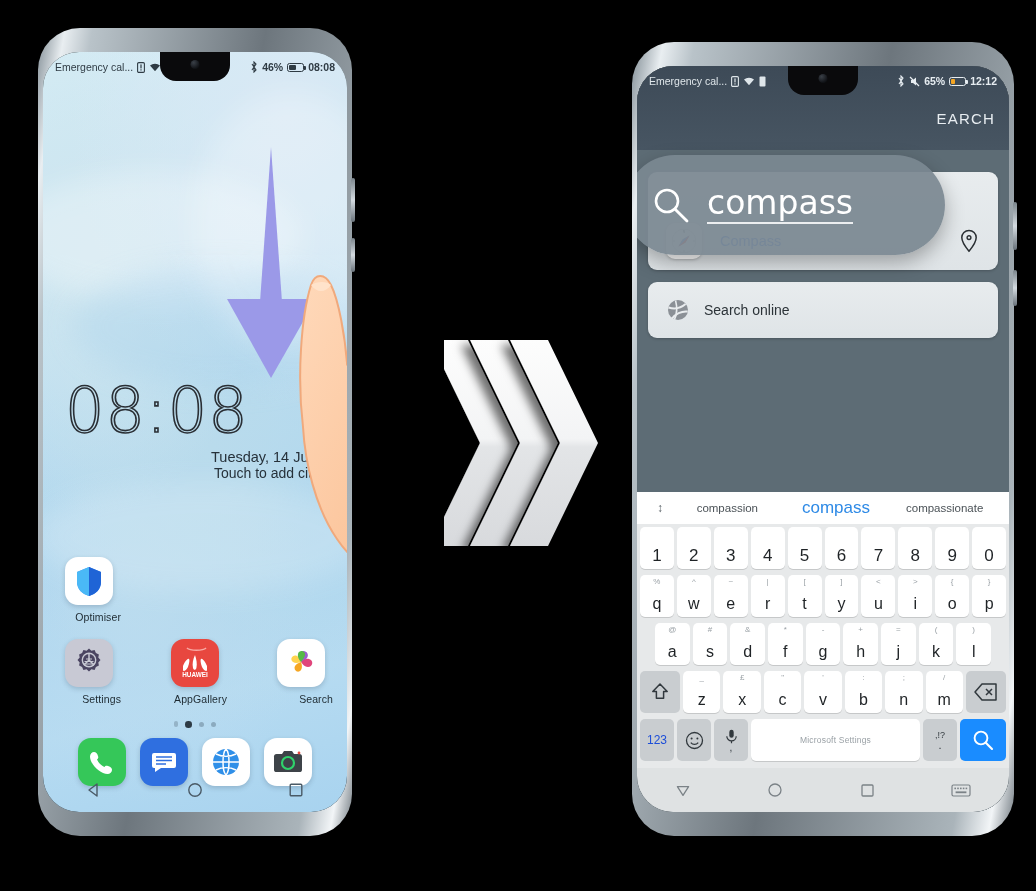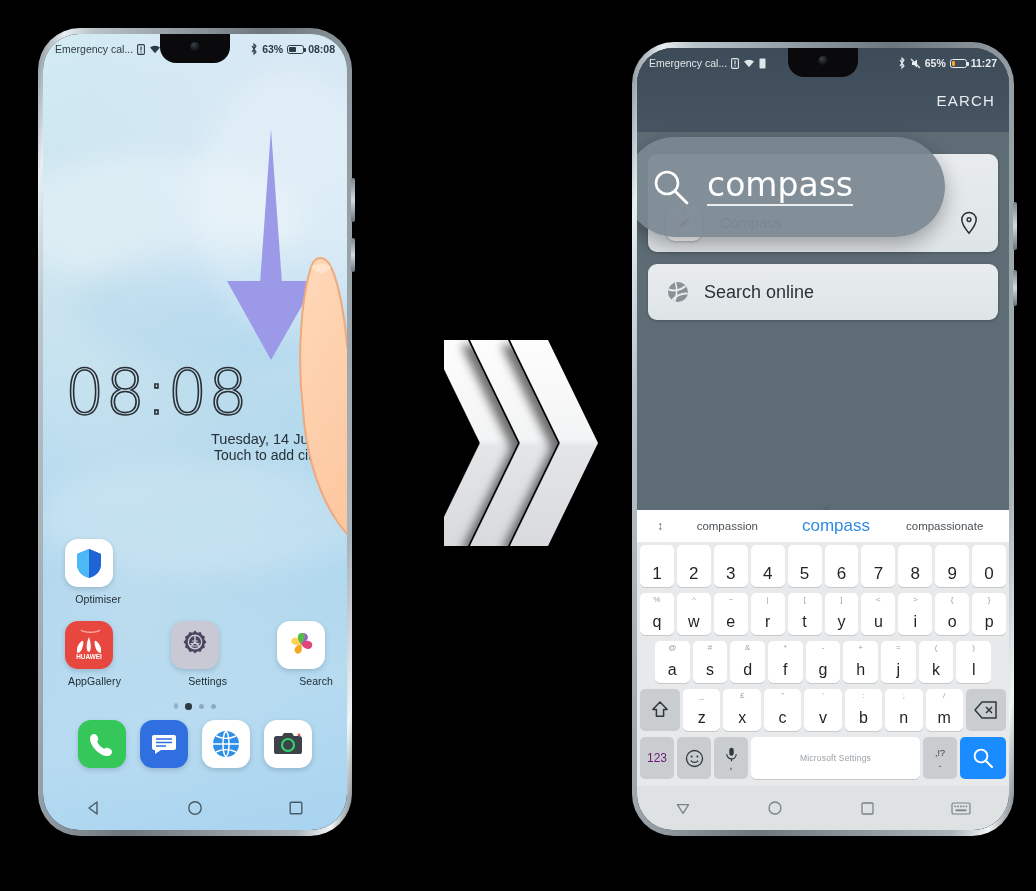--- a/index.html
+++ b/index.html
@@ -9,21 +9,21 @@
     font-family:"Liberation Sans", sans-serif;
     overflow:hidden;
     position:relative;
   }
 
   
   .phone {
     position:absolute;
     border-radius:42px;
     background:linear-gradient(100deg,#7e8a92 0%,#e9eef1 6%,#b9c3c9 12%,#6d767d 50%,#aab4ba 88%,#f2f5f7 95%,#6a737a 100%);
-    padding:6px 5px;
+    padding:24px 5px;
     box-shadow:0 4px 18px rgba(0,0,0,.55);
   }
   .phone-inner {
     position:relative;
     width:100%; height:100%;
     border-radius:36px;
     overflow:hidden;
     background:#000;
   }
   .screen { position:absolute; inset:0; overflow:hidden; }
@@ -133,21 +133,21 @@
   }
   .rcard{
     position:absolute;left:11px;right:11px;
     background:linear-gradient(180deg,#e8ecee,#dfe4e7);
     border-radius:9px;box-shadow:0 1px 3px rgba(0,0,0,.22);
   }
   #card-result{top:106px;height:98px;}
   #card-online{top:216px;height:56px;display:flex;align-items:center;padding:0 18px;gap:14px;}
   .res-row{position:absolute;left:0;right:0;bottom:0;height:58px;display:flex;align-items:center;padding:0 18px;gap:18px;}
   .res-name{color:#3b7def;font-size:14.5px;flex:1;}
-  .online-txt{color:#2c3338;font-size:18px;}
+  .online-txt{color:#2c3338;font-size:14px;}
 
   .rbody{position:absolute;left:0;right:0;top:280px;bottom:0;background:#5d6c75;}
   .watermark{position:absolute;left:50%;top:166px;transform:translateX(-50%);opacity:.10;}
 
   
   .search-pill{
     position:absolute;left:-12px;top:89px;width:320px;height:100px;
     background:rgba(123,136,145,.93);
     border-radius:50px;
     display:flex;align-items:center;gap:16px;padding:0 26px;
@@ -212,21 +212,21 @@
             <rect x="3.4" y="7.3" width="1.2" height="1.2" fill="#2f3b44"></rect>
           </svg>
           <svg width="12" height="10" viewBox="0 0 12 10">
             <path d="M6 9.2 1 3.6A7.4 7.4 0 0 1 11 3.6Z" fill="#2f3b44"></path>
           </svg>
         </div>
         <div class="sb-right">
           <svg width="8" height="12" viewBox="0 0 8 12">
             <path d="M2 3 6 9 4 11V1l2 2L2 9" fill="none" stroke="#2f3b44" stroke-width="1.1"></path>
           </svg>
-          <span>63%</span>
+          <span>46%</span>
           <span class="batt">
               <span style="width:7px;"></span>
             </span>
           <span>08:08</span>
         </div>
       </div>
 
       <div class="arrow-down">
         <svg width="105" height="232" viewBox="0 0 105 232">
           <polygon points="52,0 63,155 41,155" fill="#9b99e8"></polygon>
@@ -267,41 +267,41 @@
                 <path d="M15 2 27 7v10c0 7-5 12-12 14Z" fill="#1f64d6"></path>
                 <path d="M15 2 3 7v10c0 7 5 12 12 14Z" fill="#4fc3f7" opacity=".85"></path>
               </svg>
             </div>
             <div class="app-lbl">Optimiser</div>
           </div>
         </div>
 
         <div class="app-row">
           <div class="app">
-            <div class="app-ico" style="background:#e8473f;">
-              <svg width="38" height="34" viewBox="0 0 38 34">
-                <path d="M11 2c3 3 16 3 19 0" fill="none" stroke="#f8a9a3" stroke-width="1.6"></path>
-                <path d="M7 20c2-5 5-8 6-7s0 5-1 8c-2 4-5 5-5 3Zm24 0c-2-5-5-8-6-7s0 5 1 8c2 4 5 5 5 3ZM19 9c-2 4-3 9-2 13 .6 2.4 2.8 2.4 3.4 0 1-4 0-9-1.4-13Z" fill="#fff"></path>
-                <text x="19" y="31" font-size="6.4" fill="#fff" text-anchor="middle" font-family="Liberation Sans, sans-serif" font-weight="bold">HUAWEI</text>
-              </svg>
-            </div>
-            <div class="app-lbl">AppGallery</div>
-          </div>
-          <div class="app">
             <div class="app-ico" style="background:#c8c9d4;">
               <svg width="34" height="34" viewBox="0 0 34 34">
                 <path d="M17 2.5l2.4 2.2 3.2-.6 1.3 3 3 1.3-.6 3.2 2.2 2.4-2.2 2.4.6 3.2-3 1.3-1.3 3-3.2-.6L17 25.5l-2.4-2.2-3.2.6-1.3-3-3-1.3.6-3.2L5.5 14l2.2-2.4-.6-3.2 3-1.3 1.3-3 3.2.6Z" fill="#4a4461"></path>
                 <circle cx="17" cy="14" r="7.4" fill="#c8c9d4"></circle>
                 <circle cx="17" cy="14" r="6" fill="#4a4461"></circle>
                 <path d="M11.5 18h11M12.5 15.5h9M14 13h6" stroke="#c8c9d4" stroke-width="1.2"></path>
                 <path d="M17 7.5V14l-5 5" stroke="#c8c9d4" stroke-width="1.5" fill="none"></path>
                 <path d="M17 14l5 5" stroke="#c8c9d4" stroke-width="1.5" fill="none"></path>
               </svg>
             </div>
             <div class="app-lbl">Settings</div>
+          </div>
+          <div class="app">
+            <div class="app-ico" style="background:#e8473f;">
+              <svg width="38" height="34" viewBox="0 0 38 34">
+                <path d="M11 2c3 3 16 3 19 0" fill="none" stroke="#f8a9a3" stroke-width="1.6"></path>
+                <path d="M7 20c2-5 5-8 6-7s0 5-1 8c-2 4-5 5-5 3Zm24 0c-2-5-5-8-6-7s0 5 1 8c2 4 5 5 5 3ZM19 9c-2 4-3 9-2 13 .6 2.4 2.8 2.4 3.4 0 1-4 0-9-1.4-13Z" fill="#fff"></path>
+                <text x="19" y="31" font-size="6.4" fill="#fff" text-anchor="middle" font-family="Liberation Sans, sans-serif" font-weight="bold">HUAWEI</text>
+              </svg>
+            </div>
+            <div class="app-lbl">AppGallery</div>
           </div>
           <div class="app">
             <div class="app-ico" style="background:#fff;">
               <svg width="34" height="34" viewBox="0 0 34 34">
                 <path d="M17 6c4-3 9 2 6 6-2 3-6 4-6 4s0-7 0-10Z" fill="#9c5fd0"></path>
                 <path d="M17 16s4-4 8-3c5 1 4 8-1 8-4 0-7-5-7-5Z" fill="#e0457b"></path>
                 <path d="M17 16s2 5 0 8c-3 4-8 0-6-4 2-3 6-4 6-4Z" fill="#f5a623"></path>
                 <path d="M17 16s-5 2-8 0c-4-3 0-8 4-6 3 2 4 6 4 6Z" fill="#ffd34e"></path>
                 <path d="M17 16s-4-4-3-8c1-5 8-3 7 1-1 4-4 7-4 7Z" fill="#57b947"></path>
               </svg>
@@ -423,21 +423,21 @@
             <path d="M2 3 6 9 4 11V1l2 2L2 9" fill="none" stroke="#e7edf1" stroke-width="1.1"></path>
           </svg>
           <svg width="11" height="11" viewBox="0 0 11 11">
             <path d="M2 4h2l3-2.4v7.8L4 7H2Z" fill="#e7edf1"></path>
             <path d="M1 1l9 9" stroke="#e7edf1" stroke-width="1.2"></path>
           </svg>
           <span>65%</span>
           <span class="batt orange">
               <span style="width:3.5px;"></span>
             </span>
-          <span>11:27</span>
+          <span>12:12</span>
         </div>
       </div>
 
       <div class="rhead-txt">EARCH</div>
 
       <div class="rcard" id="card-result">
         <div class="res-row">
           <div style="width:36px;height:36px;border-radius:9px;background:#fff;box-shadow:0 1px 3px rgba(0,0,0,.22);display:flex;align-items:center;justify-content:center;">
             <svg width="28" height="28" viewBox="0 0 28 28">
               <circle cx="14" cy="14" r="12" fill="#f7f7f7" stroke="#d5d5d5" stroke-width=".7"></circle>
@@ -645,21 +645,21 @@
           <div class="key fn">
             <svg width="24" height="18" viewBox="0 0 24 18">
               <path d="M8 1h14v16H8L1 9Z" fill="none" stroke="#31383d" stroke-width="1.5" stroke-linejoin="round"></path>
               <path d="M12 6l6 6M18 6l-6 6" stroke="#31383d" stroke-width="1.5"></path>
             </svg>
           </div>
         </div>
 
         <div class="krow">
           <div class="key sm">
-            <span class="main" style="font-size:12px;color:#701a75;">123</span>
+            <span class="main" style="font-size:12px;color:#1d4ed8;">123</span>
           </div>
           <div class="key sm">
             <svg width="19" height="19" viewBox="0 0 19 19">
               <circle cx="9.5" cy="9.5" r="8" fill="none" stroke="#31383d" stroke-width="1.3"></circle>
               <circle cx="6.6" cy="7.6" r="1" fill="#31383d"></circle>
                 <circle cx="12.4" cy="7.6" r="1" fill="#31383d"></circle>
               <path d="M5.8 11.6a4.6 4.6 0 0 0 7.4 0" fill="none" stroke="#31383d" stroke-width="1.3"></path>
             </svg>
           </div>
           <div class="key sm" style="flex-direction:column;justify-content:center;gap:1px;">

